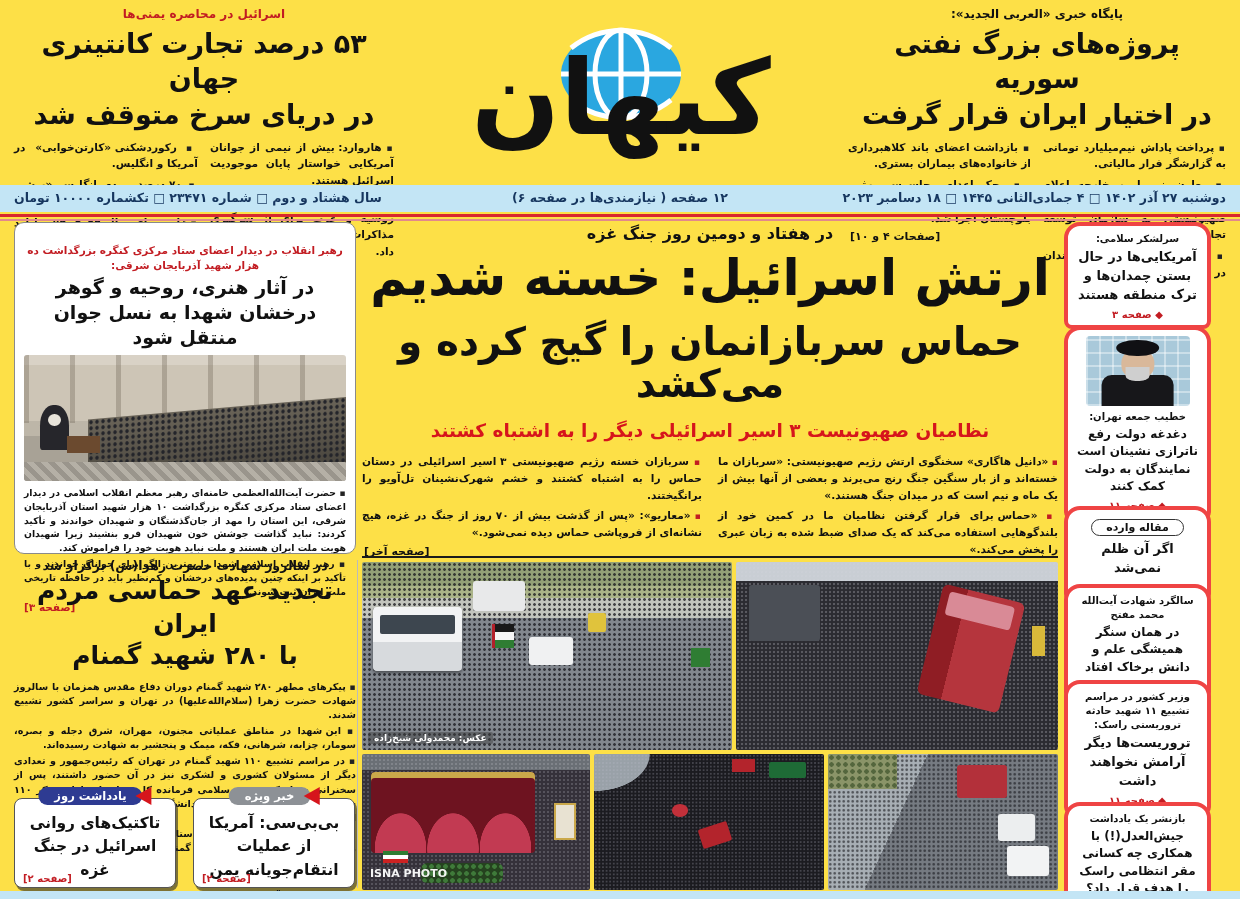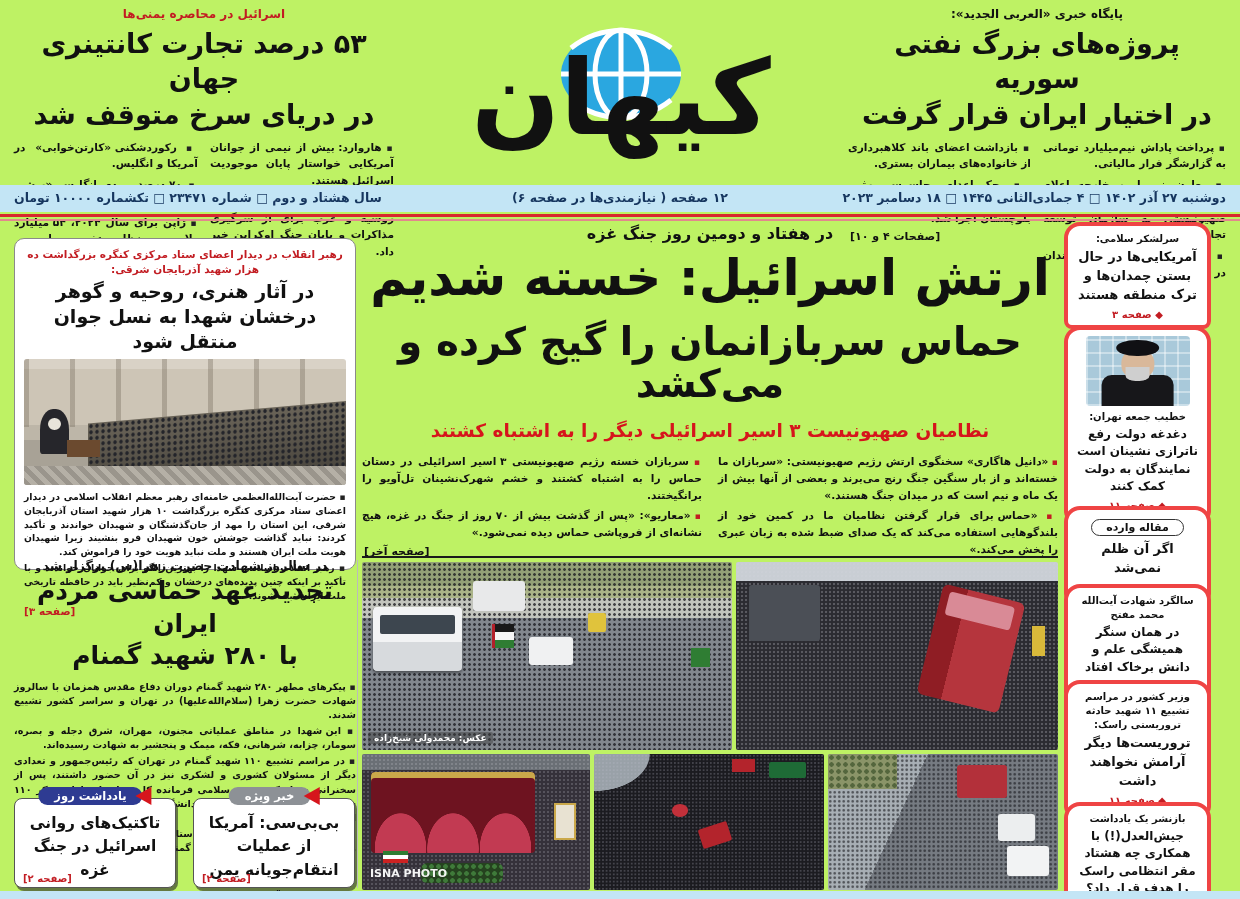--- a/index.html
+++ b/index.html
@@ -1,16 +1,16 @@
 <!DOCTYPE html>
 <html lang="fa"><head>
 <meta charset="utf-8">
 <style>
   html,body{margin:0;padding:0;background:#e9e9e9;}
-  .page{position:relative;width:1240px;height:899px;margin:0 auto;background:#bef264;
+  .page{position:relative;width:1240px;height:899px;margin:0 auto;background:#fde047;
         direction:rtl;font-family:"DejaVu Sans",sans-serif;color:#111;overflow:hidden;}
 
   
   .teaser{position:absolute;top:6px;text-align:center;}
   .teaser-left{left:8px;width:392px;}
   .teaser-right{left:842px;width:390px;}
   .kicker-sm{font-size:12px;font-weight:bold;line-height:1.4;}
   .kicker-red{color:#c21c22;}
   .t-head{margin:3px 6px 6px;font-size:27px;line-height:1.32;font-weight:bold;letter-spacing:-.5px;}
   .t-cols{display:flex;gap:12px;padding:0 6px;text-align:justify;}
@@ -42,21 +42,21 @@
   .lead-kicker{font-size:16px;font-weight:bold;}
   .lead-h1{font-size:50px;font-weight:bold;margin:8px 0 0;line-height:1.08;letter-spacing:-1px;}
   .lead-h2{font-size:39px;font-weight:bold;margin:16px 0 0;line-height:1.08;letter-spacing:-1px;}
   .lead-sub{color:#d6151c;font-size:18.5px;font-weight:bold;margin-top:15px;}
   .lead-cols{display:flex;gap:16px;margin-top:12px;text-align:justify;}
   .lead-divider{position:absolute;left:362px;top:556px;width:696px;height:2px;background:#1b1b1b;}
   .vrule{position:absolute;left:357px;top:560px;width:1px;height:328px;background:#bbb;}
 
   
   .leader-box{position:absolute;left:14px;top:222px;width:342px;height:332px;border:1px solid #8a8a8a;
-      border-radius:10px;padding:8px 9px;box-sizing:border-box;text-align:center;background:#fff;margin-top:16px;}
+      border-radius:10px;padding:20px 9px;box-sizing:border-box;text-align:center;background:#fff;}
   .lb-kicker{color:#c21c22;font-size:10.5px;font-weight:bold;line-height:1.45;}
   .lb-head{font-size:19px;font-weight:bold;line-height:1.3;margin:2px 0 5px;}
   .lb-photo{position:relative;width:100%;height:126px;border-radius:3px;overflow:hidden;
       background:linear-gradient(180deg,#d9d2c6 0 8%,#cdc5b6 8% 52%,#bdb6a8 52% 64%,#a8a296 64% 100%);}
   .lb-cols{position:absolute;left:0;top:0;width:100%;height:54%;
       background:repeating-linear-gradient(90deg,rgba(110,100,85,.35) 0 5px,rgba(0,0,0,0) 5px 46px);}
   .lb-crowd{position:absolute;right:0;bottom:14%;width:80%;height:52%;transform:skewY(-5deg);transform-origin:right bottom;
       background-image:radial-gradient(circle,#23242a 1.6px,transparent 2px),linear-gradient(180deg,#6a6458,#4a463e);
       background-size:6px 6px,100% 100%;}
   .lb-floor{position:absolute;left:0;bottom:0;width:100%;height:15%;
@@ -333,21 +333,21 @@
       <div class="sb-head">در همان سنگر همیشگی علم و دانش برخاک افتاد</div>
       <div class="sb-ref">◆ صفحه ۳</div>
     </div>
     <div class="sbox s4">
       <div class="sb-kicker">وزیر کشور در مراسم تشییع ۱۱ شهید حادثه تروریستی راسک:</div>
       <div class="sb-head sb-head-lg">تروریست‌ها دیگر آرامش نخواهند داشت</div>
       <div class="sb-ref">◆ صفحه ۱۱</div>
     </div>
     <div class="sbox s5">
       <div class="sb-kicker">بازنشر یک یادداشت</div>
-      <div class="sb-head">جیش‌العدل(!) با همکاری چه هشتاد مقر انتظامی راسک را هدف قرار داد؟</div>
+      <div class="sb-head">جیش‌العدل(!) با همکاری چه کسانی مقر انتظامی راسک را هدف قرار داد؟</div>
       <div class="sb-ref">◆ صفحه ۱۱</div>
     </div>
   </aside>
 
   <section class="collage">
     <div class="photo pA">
       <div class="pA-truck"></div>
       <div class="pA-truck2"></div>
       <div class="pA-van"></div>
       <div class="pA-flagps"></div>

